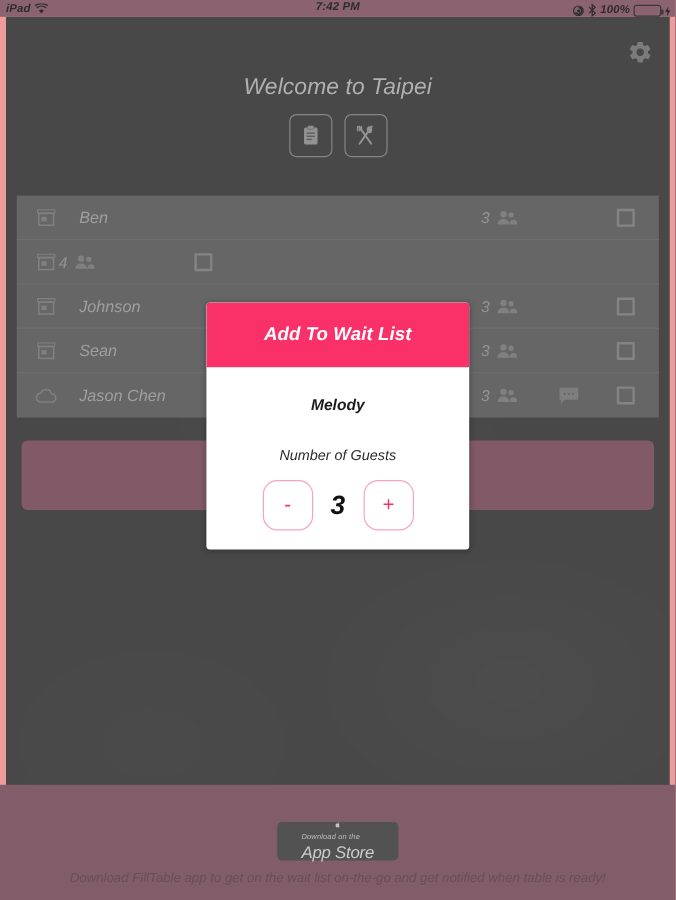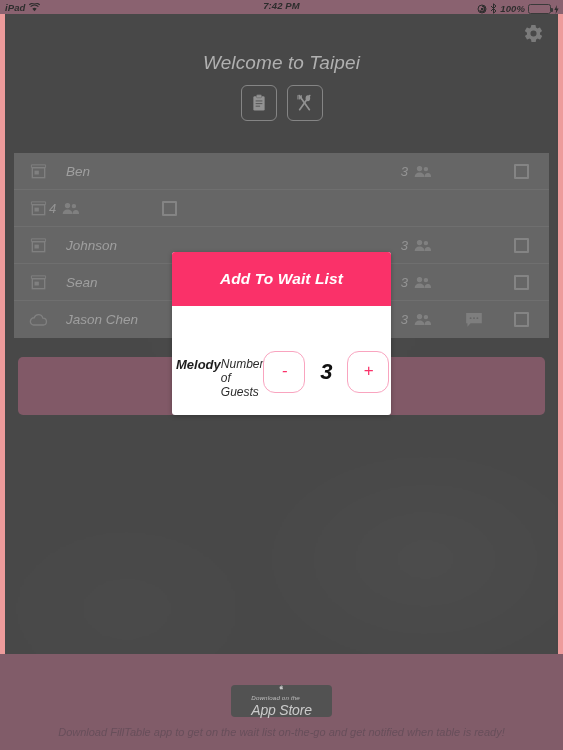--- a/index.html
+++ b/index.html
@@ -61,21 +61,21 @@
   }
   .bat-fill { width: 100%; height: 100%; background: #44e34a; border-radius: 1px; }
   .bat-cap {
     position: absolute; right: -3px; top: 3px;
     width: 2px; height: 4px; background: #3a3a3a; border-radius: 0 1px 1px 0;
   }
 
   
   #app-frame {
     position: absolute;
-    left: 5px; top: 4px;
+    left: 5px; top: 14px;
     width: 553px; height: 712px;
     background: #585858;
     overflow: hidden;
   }
 
   
   #bg-photo {
     position: absolute; inset: 0;
     background:
       linear-gradient(115deg, rgba(255,255,255,0.05) 0 2px, rgba(0,0,0,0) 2px 9px),
@@ -242,21 +242,21 @@
     display: flex; align-items: center; justify-content: center;
   }
   #modal-title {
     color: #ffffff;
     font-size: 15.5px;
     font-weight: bold;
     letter-spacing: 0.1px;
   }
   #modal-body {
     padding: 24px 4px 16px;
-    display: flex; flex-direction: row; align-items: center;
+    display: flex; flex-direction: column; align-items: center;
   }
   #guest-name {
     font-size: 13px;
     font-weight: bold;
     color: #1d1d1d;
   }
   #guests-label {
     margin-top: 27px;
     font-size: 12px;
     color: #2b2b2b;

